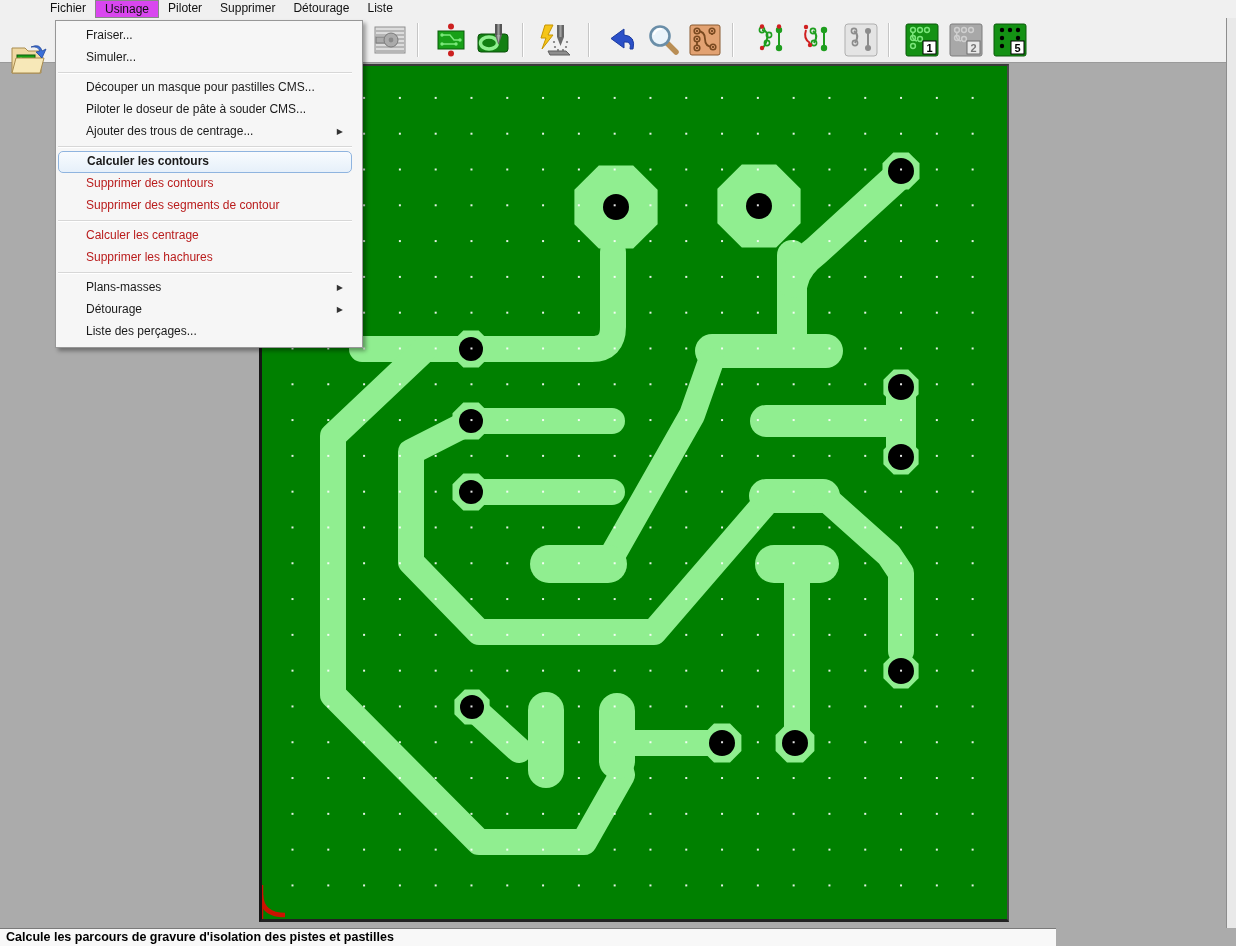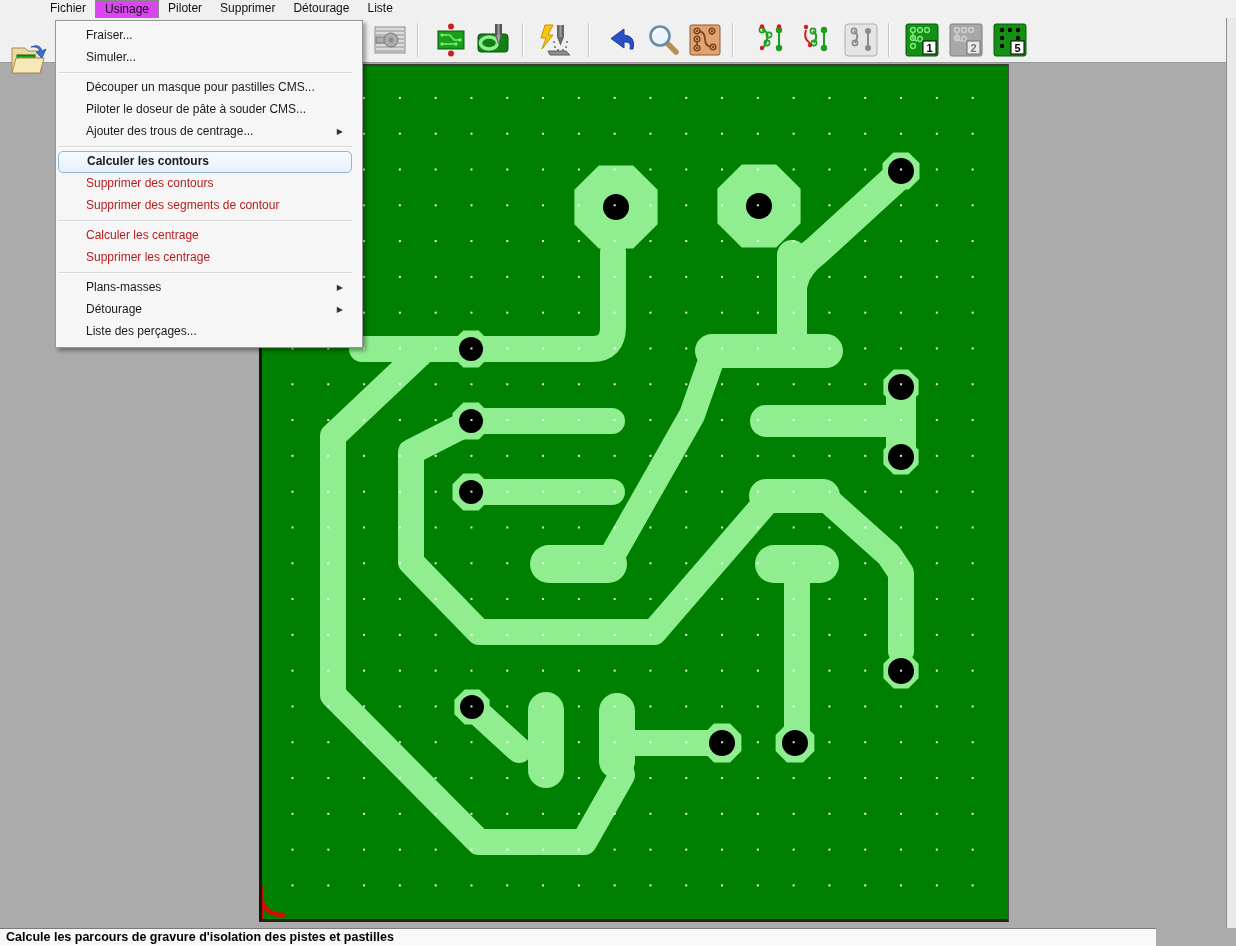--- a/index.html
+++ b/index.html
@@ -40,21 +40,21 @@
     box-shadow:3px 3px 4px rgba(0,0,0,.35); padding:4px 8px 4px 0; }
   .menu-item { position:relative; height:22px; line-height:21px; font-size:12px;
     color:#1a1a1a; padding-left:28px; margin:0 2px; cursor:default; }
   .menu-item.disabled { color:#b91c1c; }
   .menu-item.highlighted { border:1px solid #8FB4DF; border-radius:5px;
     background:linear-gradient(#F8FBFE,#E6F0FA); line-height:19px;font-weight:bold; }
   .menu-arrow { position:absolute; right:9px; top:0; font-size:8px; color:#333; line-height:21px; }
   .menu-sep { border-top:1px solid #D7D7D7; border-bottom:1px solid #FFFFFF; margin:3px 2px; }
 
   
-  #statusbar { position:absolute; left:0; top:928px; width:1156px; height:18px;
+  #statusbar { position:absolute; left:0; top:928px; width:1056px; height:18px;
     background:#F8F8F8; border-top:1px solid #7a7a7a; z-index:10;
     font-size:12.5px; font-weight:bold; color:#000; line-height:17px; padding-left:6px; }
 </style>
 </head>
 <body>
 
 <div id="menubar">
     <div class="mb-item">Fichier</div>
     <div class="mb-item selected">Usinage</div>
     <div class="mb-item">Piloter</div>
@@ -334,21 +334,21 @@
     <div class="menu-sep"></div>
     <div class="menu-item"><span>Découper un masque pour pastilles CMS...</span></div>
     <div class="menu-item"><span>Piloter le doseur de pâte à souder CMS...</span></div>
     <div class="menu-item"><span>Ajouter des trous de centrage...</span><span class="menu-arrow">▶</span></div>
     <div class="menu-sep"></div>
     <div class="menu-item highlighted"><span>Calculer les contours</span></div>
     <div class="menu-item disabled"><span>Supprimer des contours</span></div>
     <div class="menu-item disabled"><span>Supprimer des segments de contour</span></div>
     <div class="menu-sep"></div>
     <div class="menu-item disabled"><span>Calculer les centrage</span></div>
-    <div class="menu-item disabled"><span>Supprimer les centrage</span></div>
+    <div class="menu-item disabled"><span>Supprimer les hachures</span></div>
     <div class="menu-sep"></div>
     <div class="menu-item"><span>Plans-masses</span><span class="menu-arrow">▶</span></div>
     <div class="menu-item"><span>Détourage</span><span class="menu-arrow">▶</span></div>
     <div class="menu-item"><span>Liste des perçages...</span></div>
   </div>
 
 <div id="statusbar">
   <span>Calcule les parcours de gravure d'isolation des pistes et pastilles</span>
 </div>
 

